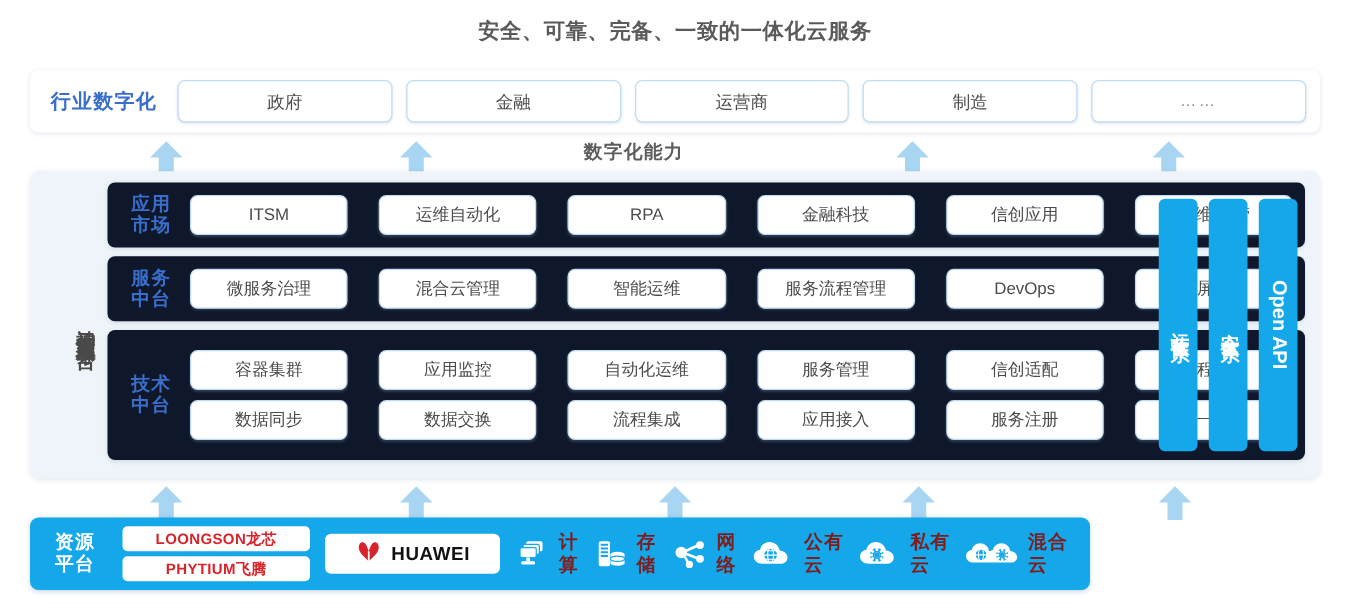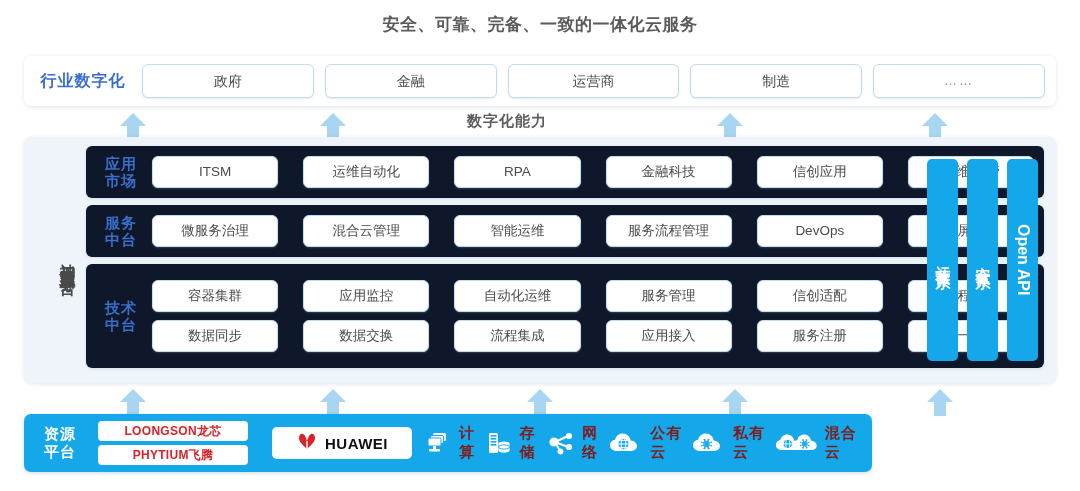--- a/index.html
+++ b/index.html
@@ -152,21 +152,21 @@
   }
   .chip-col{display:flex;flex-direction:column;gap:4px;margin-left:2px;}
   .chip{
     width:150px;height:20px;background:#fff;border-radius:4px;
     display:flex;align-items:center;justify-content:center;
     font-size:12px;font-weight:bold;color:#d8232a;
     letter-spacing:.3px;
   }
   .chip.brand2{color:#d8232a;font-weight:bold;}
   .huawei-chip{
-    margin-left:24px;width:140px;height:32px;background:#fff;border-radius:5px;
+    margin-left:12px;width:140px;height:32px;background:#fff;border-radius:5px;
     display:flex;align-items:center;justify-content:center;gap:7px;
   }
   .huawei-word{font-size:15px;font-weight:bold;color:#111;letter-spacing:.5px;}
   .res-items{
     flex:1;display:flex;align-items:center;justify-content:space-around;
     padding:0 6px 0 14px;
   }
   .res-item{
     display:flex;align-items:center;gap:7px;
     color:#7f1d1d;font-size:15px;font-weight:bold;letter-spacing:1px;

